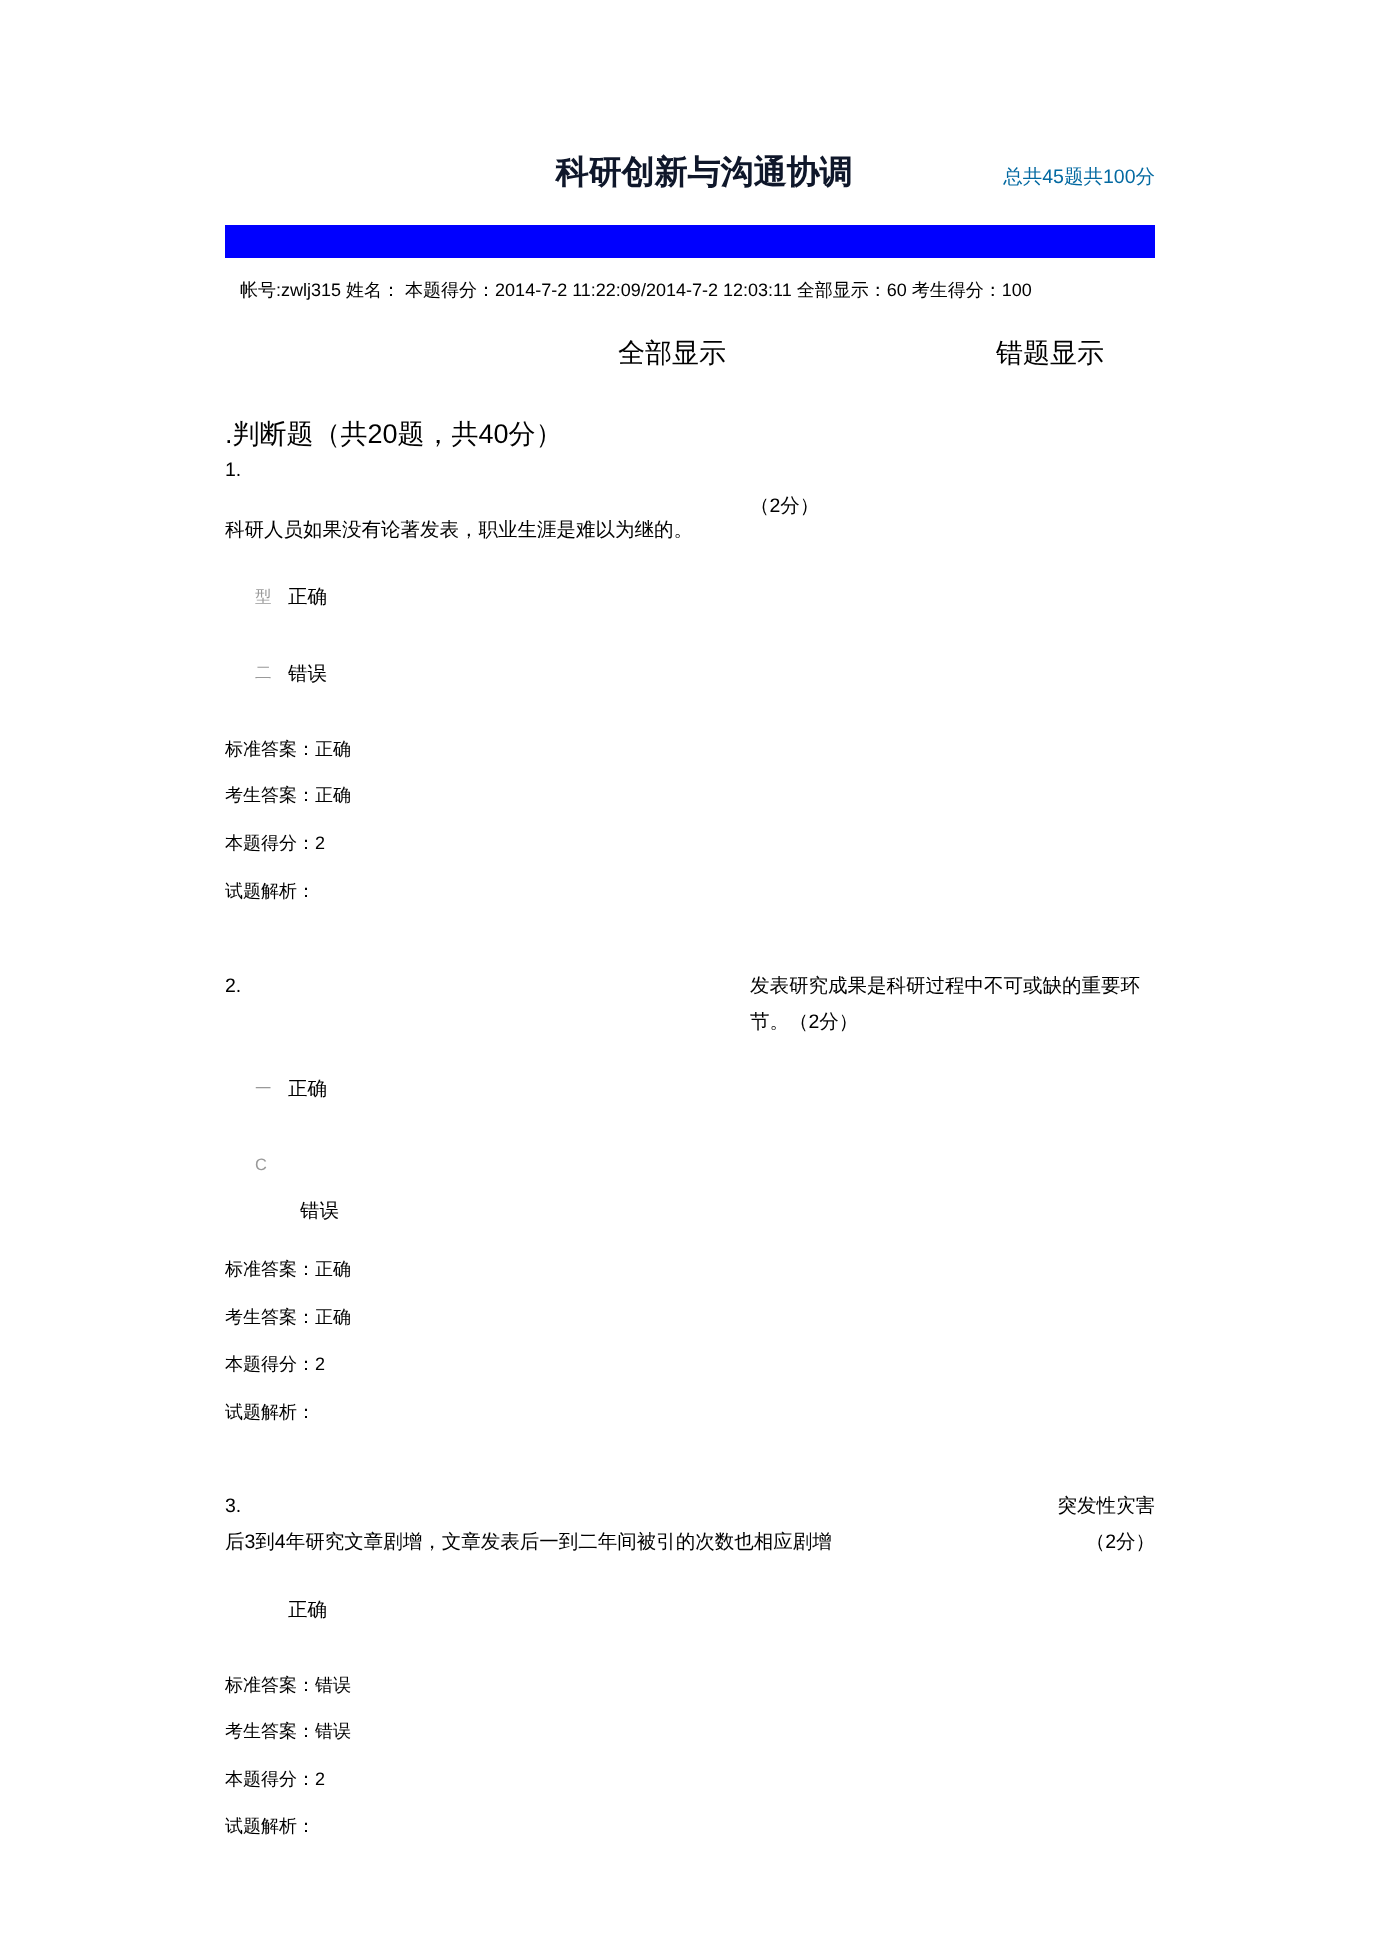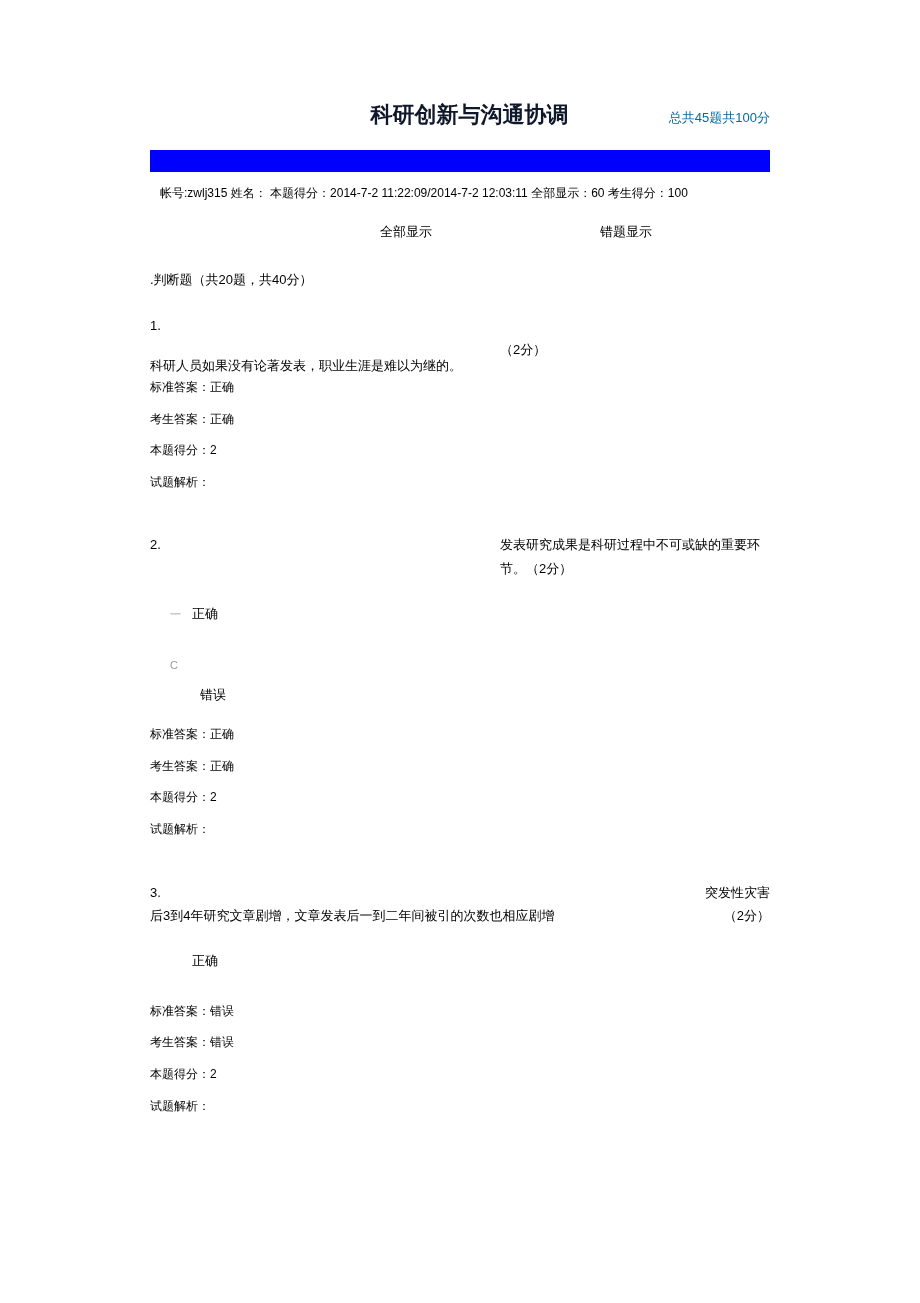--- a/index.html
+++ b/index.html
@@ -39,28 +39,28 @@
     margin-bottom: 8px;
   }
   .meta-line {
     font-size: 12px;
     padding: 4px 10px 20px 10px;
     line-height: 1.6;
   }
   .tabs {
     display: flex;
     margin-bottom: 30px;
-    font-size: 13px;
+    font-size: 18px;
+    gap: 32px;
   }
   .tab-left { width: 230px; }
   .tab1 { width: 220px; }
   .tab2 { }
   .section-header {
-    font-size: 13px;
-    margin-bottom: 25px;
+    font-size: 18px;
   }
   .question {
     margin-bottom: 40px;
     font-size: 13px;
     line-height: 1.8;
   }
   .q1 .qrow {
     display: flex;
   }
   .q1 .qnum-text { width: 350px; margin-top: 16px; }
@@ -130,20 +130,28 @@
   </div>
 
   <div class="section-header">.判断题（共20题，共40分）</div>
 
   <div class="question q1">
     <div>1.</div>
     <div class="qrow">
       <div class="qnum-text">科研人员如果没有论著发表，职业生涯是难以为继的。</div>
       <div class="qpts">（2分）</div>
     </div>
+    <div class="options">
+      <div class="opt">
+        <span class="mark">型</span><span>正确</span>
+      </div>
+      <div class="opt">
+        <span class="mark">二</span><span>错误</span>
+      </div>
+    </div>
     <div class="answer-line"><span>标准答案：</span><span>正确</span></div>
     <div class="answer-line"><span>考生答案：</span><span>正确</span></div>
     <div class="answer-line"><span>本题得分：</span><span>2</span></div>
     <div class="answer-line"><span>试题解析：</span><span></span></div>
   </div>
 
   <div class="question q2">
     <div class="qrow">
       <div class="qnum">2.</div>
       <div class="qright">发表研究成果是科研过程中不可或缺的重要环节。（2分）</div>

